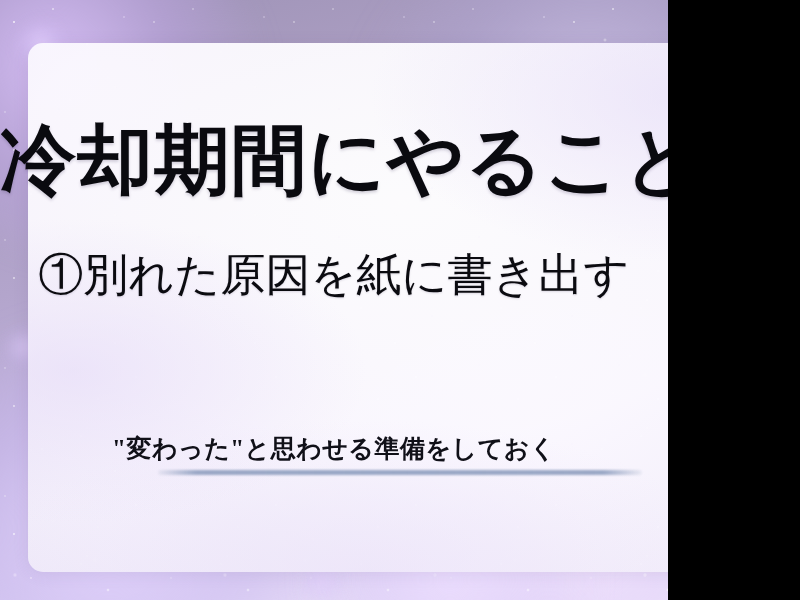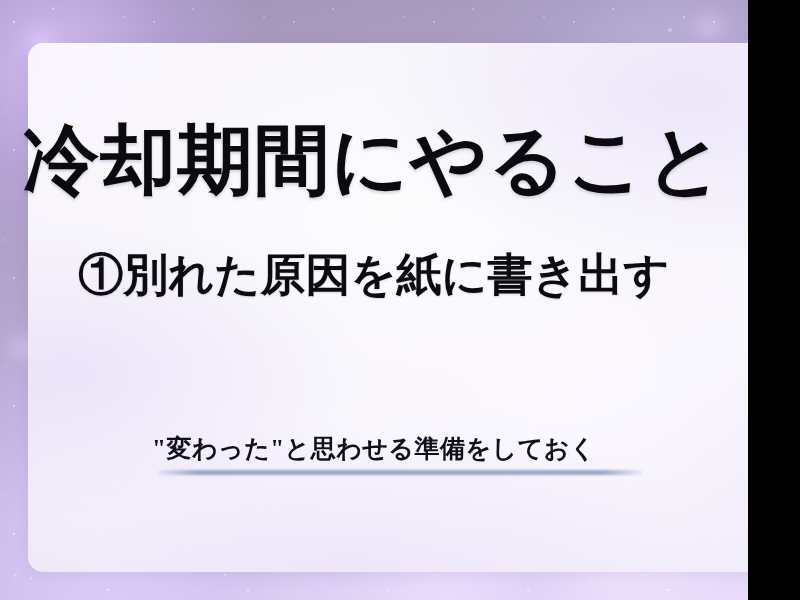--- a/index.html
+++ b/index.html
@@ -10,21 +10,21 @@
   }
   body {
     width: 800px;
     height: 600px;
     overflow: hidden;
     font-family: "Liberation Serif", "DejaVu Serif", serif;
   }
 
   #slide {
     position: relative;
-    width: 748px;
+    width: 668px;
     height: 600px;
     overflow: hidden;
     background: #84cc16;
   }
 
   
   .bg-base {
     position: absolute;
     inset: 0;
     background:
@@ -200,21 +200,21 @@
     white-space: nowrap;
     text-shadow: 0 2px 3px rgba(70,60,95,0.22);
   }
 
   .item {
     position: absolute;
     left: 0; right: 0;
     text-align: center;
     font-size: 45px;
     line-height: 1;
-    font-weight: 700;
+    font-weight: 400;
     color: #0b0b10;
     letter-spacing: 0px;
     white-space: nowrap;
     text-shadow: 0 1px 2px rgba(70,60,95,0.18);
   }
   .item-1 { top: 253px; }
   .item-2 { top: 318px; }
 
   .footnote {
     position: absolute;

